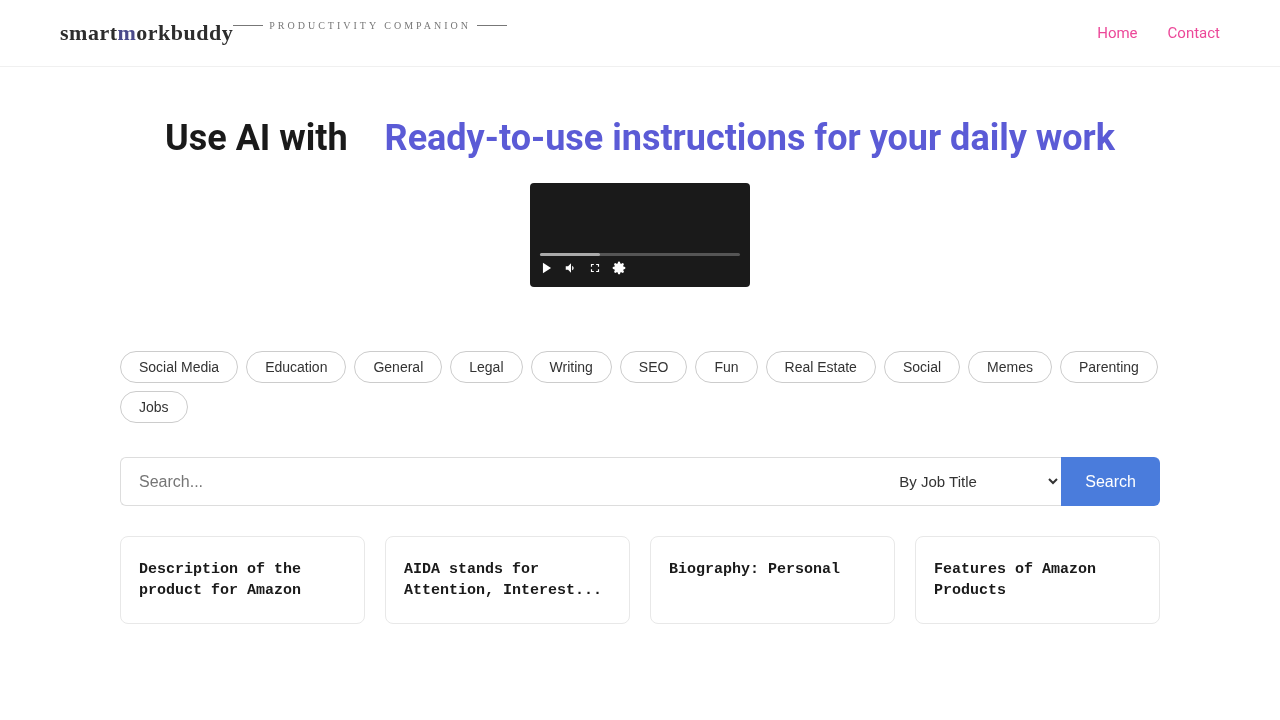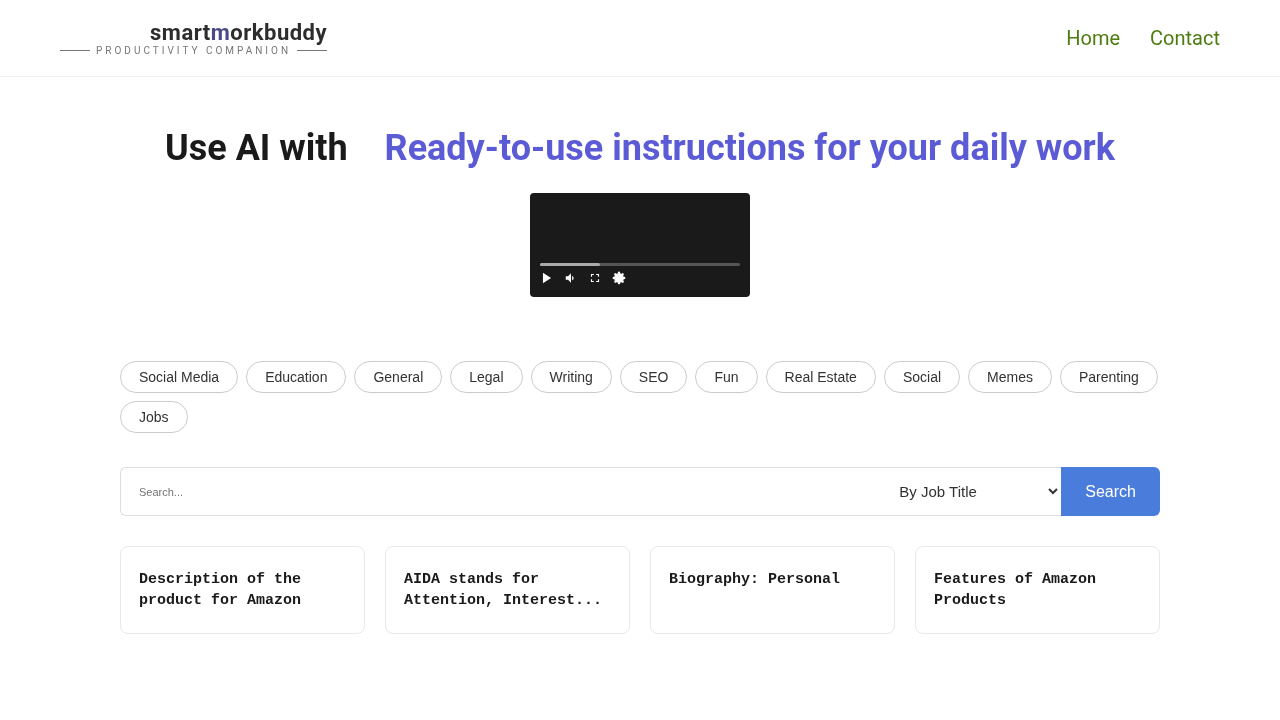--- a/index.html
+++ b/index.html
@@ -8,22 +8,23 @@
     
     .header {
       display: flex;
       justify-content: space-between;
       align-items: center;
       padding: 20px 60px;
       border-bottom: 1px solid #f0f0f0;
     }
     .logo-container {
       display: flex;
-      flex-direction: column;
-      align-items: flex-end;
+      flex-direction: row;
+      align-items: flex-start;
+      font-family: Liberation Serif, serif;
     }
     .logo-text {
       font-size: 22px;
       font-weight: 700;
       color: #2d2d2d;
       letter-spacing: 0.5px;
     }
     .logo-text span {
       color: #4a4a8a;
     }
@@ -42,22 +43,22 @@
       width: 30px;
       background: #777;
     }
     .nav {
       display: flex;
       gap: 30px;
       align-items: center;
     }
     .nav a {
       text-decoration: none;
-      color: #4d7c0f;
-      font-size: 20px;
+      color: #ec4899;
+      font-size: 15px;
     }
 
     
     .hero {
       text-align: center;
       padding: 50px 20px 30px;
     }
     .hero h1 {
       font-size: 36px;
       font-weight: 700;
@@ -142,21 +143,21 @@
     .search-section {
       max-width: 1160px;
       margin: 16px auto 30px;
       padding: 0 60px;
       display: flex;
       gap: 0;
     }
     .search-input {
       flex: 1;
       padding: 14px 18px;
-      font-size: 11px;
+      font-size: 16px;
       border: 1.5px solid #ddd;
       border-right: none;
       border-radius: 6px 0 0 6px;
       outline: none;
       color: #0369a1;
     }
     .search-select {
       padding: 14px 14px;
       font-size: 15px;
       border: 1.5px solid #ddd;

